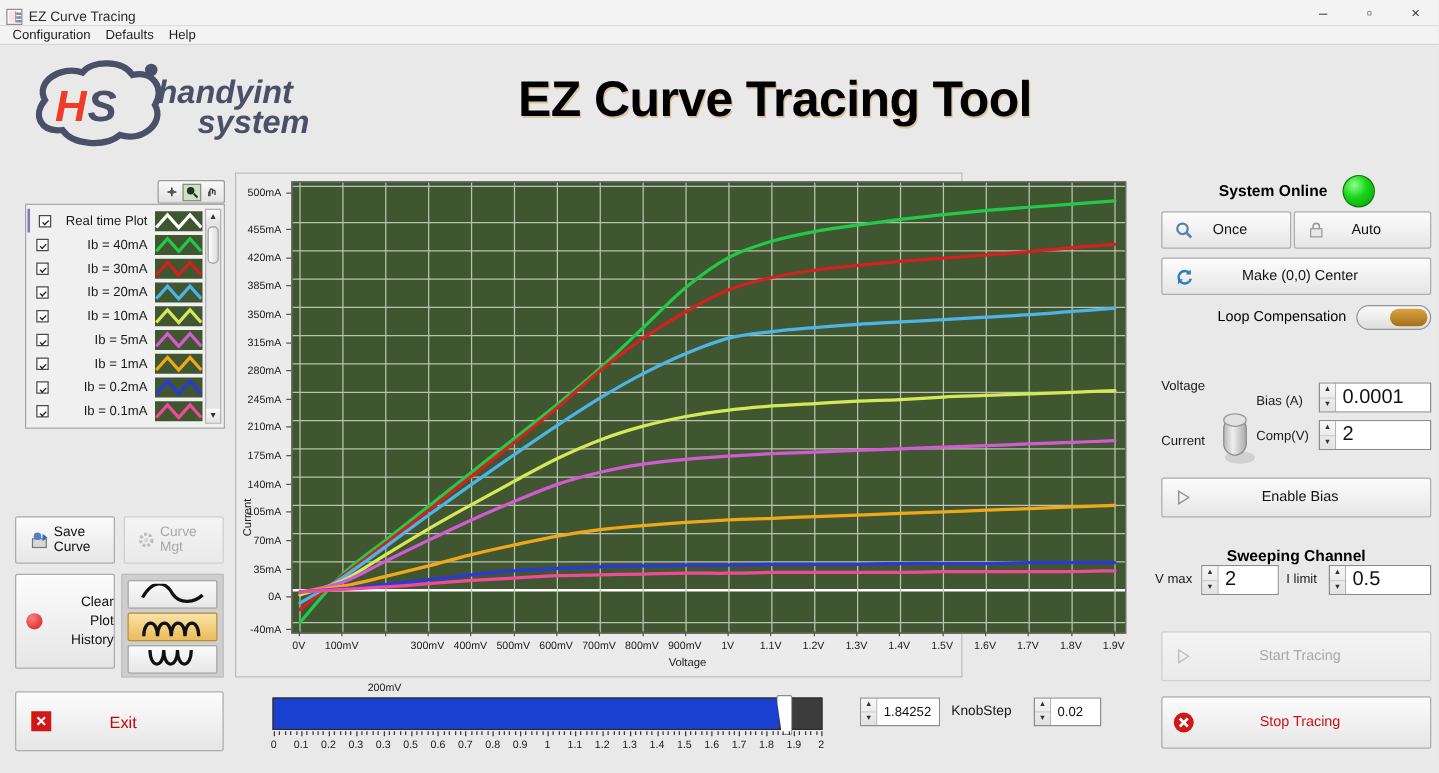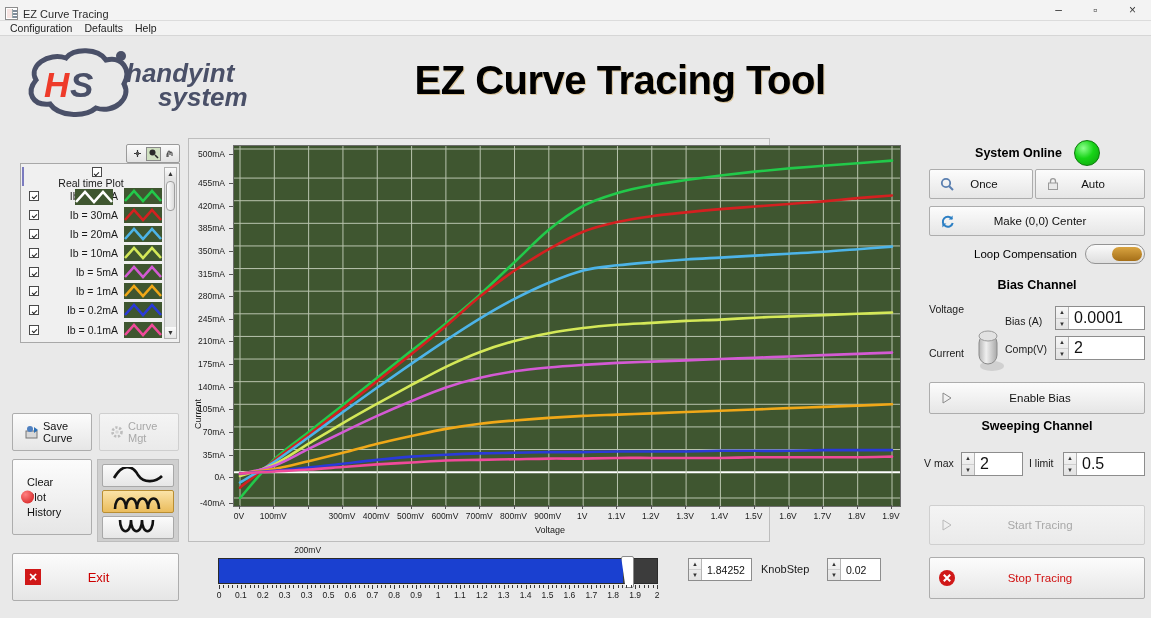--- a/index.html
+++ b/index.html
@@ -54,21 +54,21 @@
 
   
   .legend {
     position:absolute; left:20px; top:163px; width:160px; height:180px;
     background:#f0f0f0; border:1px solid #a8a8a8;
     padding:3px 2px 3px 3px; display:flex;
   }
   .legend-rows { flex:1; display:flex; flex-direction:column; }
   .lrow { height:19.3px; display:flex; align-items:center; }
   .lrow.sel .lbl { }
-  .lrow.sel { border-left:2px solid #7b7bbf; margin-left:-2px; padding-left:2px;flex-direction:column; }
+  .lrow.sel { border-left:2px solid #7b7bbf; margin-left:-2px; padding-left:2px; }
   .chk { width:10px; height:10px; border:1px solid #4a4a4a; background:#fff;
     margin-left:5px; position:relative; flex:none; }
   .chk:after { content:""; position:absolute; left:1.5px; top:3.5px; width:4px; height:2px;
     border-left:1.3px solid #222; border-bottom:1.3px solid #222; transform:rotate(-45deg); }
   .lbl { flex:1; text-align:right; font-size:10.5px; color:#1a1a1a; padding-right:6px; white-space:nowrap; }
   .swatch { width:38px; height:16px; background:#3f5630; flex:none; position:relative; overflow:hidden; }
   .swatch svg { display:block; }
   .legend-sb { width:13px; background:#e4e4e4; border:1px solid #b2b2b2; position:relative; flex:none; margin-left:2px; }
   .sb-arrow { position:absolute; left:0; width:11px; height:11px; display:flex; align-items:center; justify-content:center;
     font-size:7px; color:#333; background:linear-gradient(#fbfbfb,#e3e3e3); }
@@ -133,21 +133,21 @@
   .loop-comp { position:absolute; left:929px; top:243px; width:216px; height:22px;
     display:flex; align-items:center; justify-content:flex-end; }
   .loop-comp .t { font-size:11.5px; color:#000; margin-right:8px; }
   .toggle { width:60px; height:20px; border-radius:10px; background:linear-gradient(#fbfbfb,#dedede);
     border:1px solid #949494; position:relative; }
   .toggle .knob { position:absolute; right:2px; top:2px; width:30px; height:14px; border-radius:7px;
     background:linear-gradient(#d9a441,#a56f18); }
 
   .hdr { position:absolute; width:216px; left:929px; text-align:center; font-size:12.5px; font-weight:bold; color:#000; }
   .hdr-bias { top:278px; }
-  .hdr-sweep { top:419px; }
+  .hdr-sweep { top:438px; }
 
   .vc-lbl { position:absolute; font-size:10.5px; color:#1a1a1a; }
   .vc-volt { left:929px; top:303px; }
   .vc-curr { left:929px; top:347px; }
   .vswitch { position:absolute; left:973px; top:326px; width:34px; height:48px; }
 
   .field-lbl { position:absolute; font-size:10.5px; color:#1a1a1a; }
   .lbl-bias { left:1005px; top:315px; }
   .lbl-comp { left:1005px; top:343px; }
 
@@ -481,21 +481,21 @@
       <svg width="14" height="14" viewBox="0 0 14 14">
           <circle cx="7" cy="7" r="4.5" fill="none" stroke="#bdbdbd" stroke-width="2.6" stroke-dasharray="2.2 1.6"></circle>
           <circle cx="7" cy="7" r="1.8" fill="#d7d7d7"></circle>
         </svg>
     </span>
     <span style="font-size:11px">Curve Mgt</span>
   </div>
 
   <div class="btn clear-plot">
     <span style="position:absolute;left:8px;top:50%;transform:translateY(-50%);width:13px;height:13px;border-radius:50%;background:radial-gradient(circle at 35% 30%,#ff8080,#d01818);"></span>
-    <span style="width:100%;text-align:left;padding-left:14px;line-height:15px;font-size:11px;">
+    <span style="width:100%;text-align:right;padding-left:14px;line-height:15px;font-size:11px;">
       <span>Clear</span><br>
       <span>Plot</span><br>
       <span>History</span>
     </span>
   </div>
 
   <div class="wave-group">
     <div class="wave-btn">
       <svg width="56" height="17" viewBox="0 0 56 17">
           <path d="M4 11 C12 -3, 22 -3, 28 8 C34 17, 46 15, 52 9" fill="none" stroke="#111" stroke-width="2.6"></path>
@@ -554,21 +554,20 @@
     <span class="ctxt">Make (0,0) Center</span>
   </div>
 
   <div class="loop-comp">
     <span class="t">Loop Compensation</span>
     <span class="toggle">
         <span class="knob"></span>
       </span>
   </div>
 
-  <div class="hdr hdr-bias">Bias Channel</div>
 
   <div class="vc-lbl vc-volt">Voltage</div>
   <div class="vc-lbl vc-curr">Current</div>
   <div class="vswitch">
     <svg width="34" height="48" viewBox="0 0 34 48">
       <ellipse cx="19" cy="40" rx="12" ry="5" fill="#bcbcbc" opacity=".55"></ellipse>
       <rect x="6" y="8" width="18" height="30" rx="9" fill="url(#g1)" stroke="#8a8a8a"></rect>
       <ellipse cx="15" cy="10" rx="9" ry="5" fill="#e2e2e2" stroke="#9a9a9a"></ellipse>
       <defs>
           <linearGradient id="g1" x1="0" y1="0" x2="1" y2="0">

